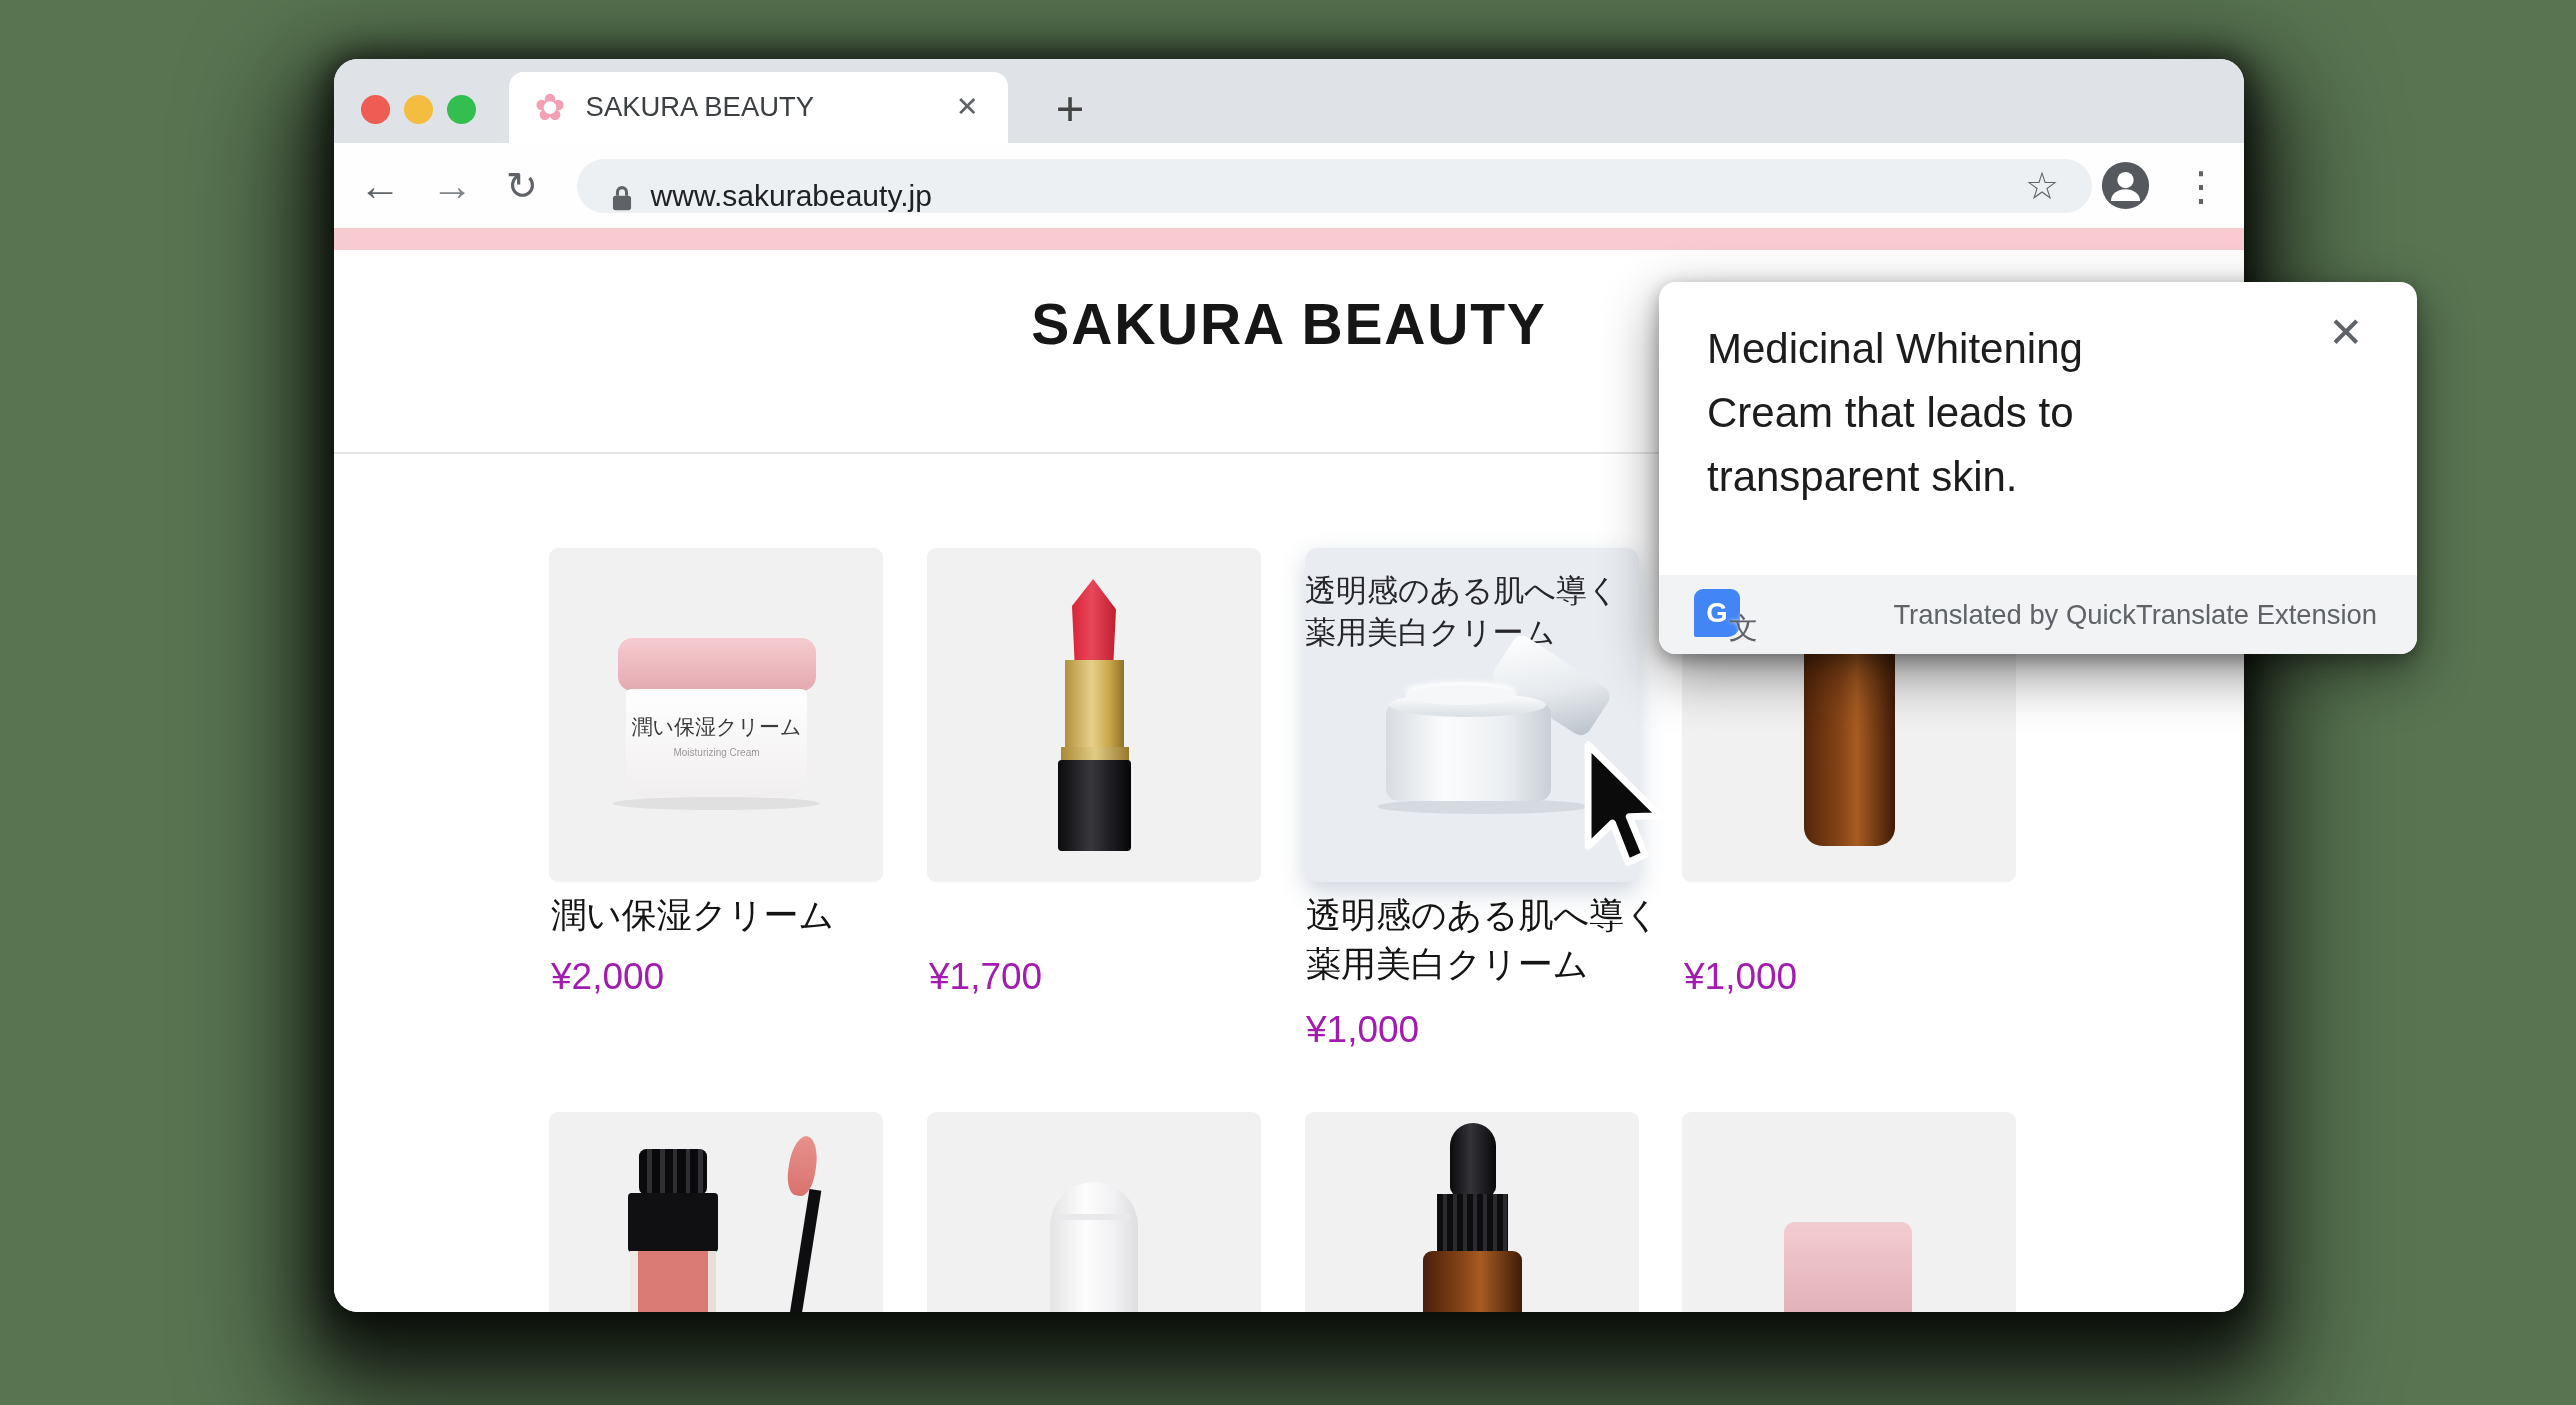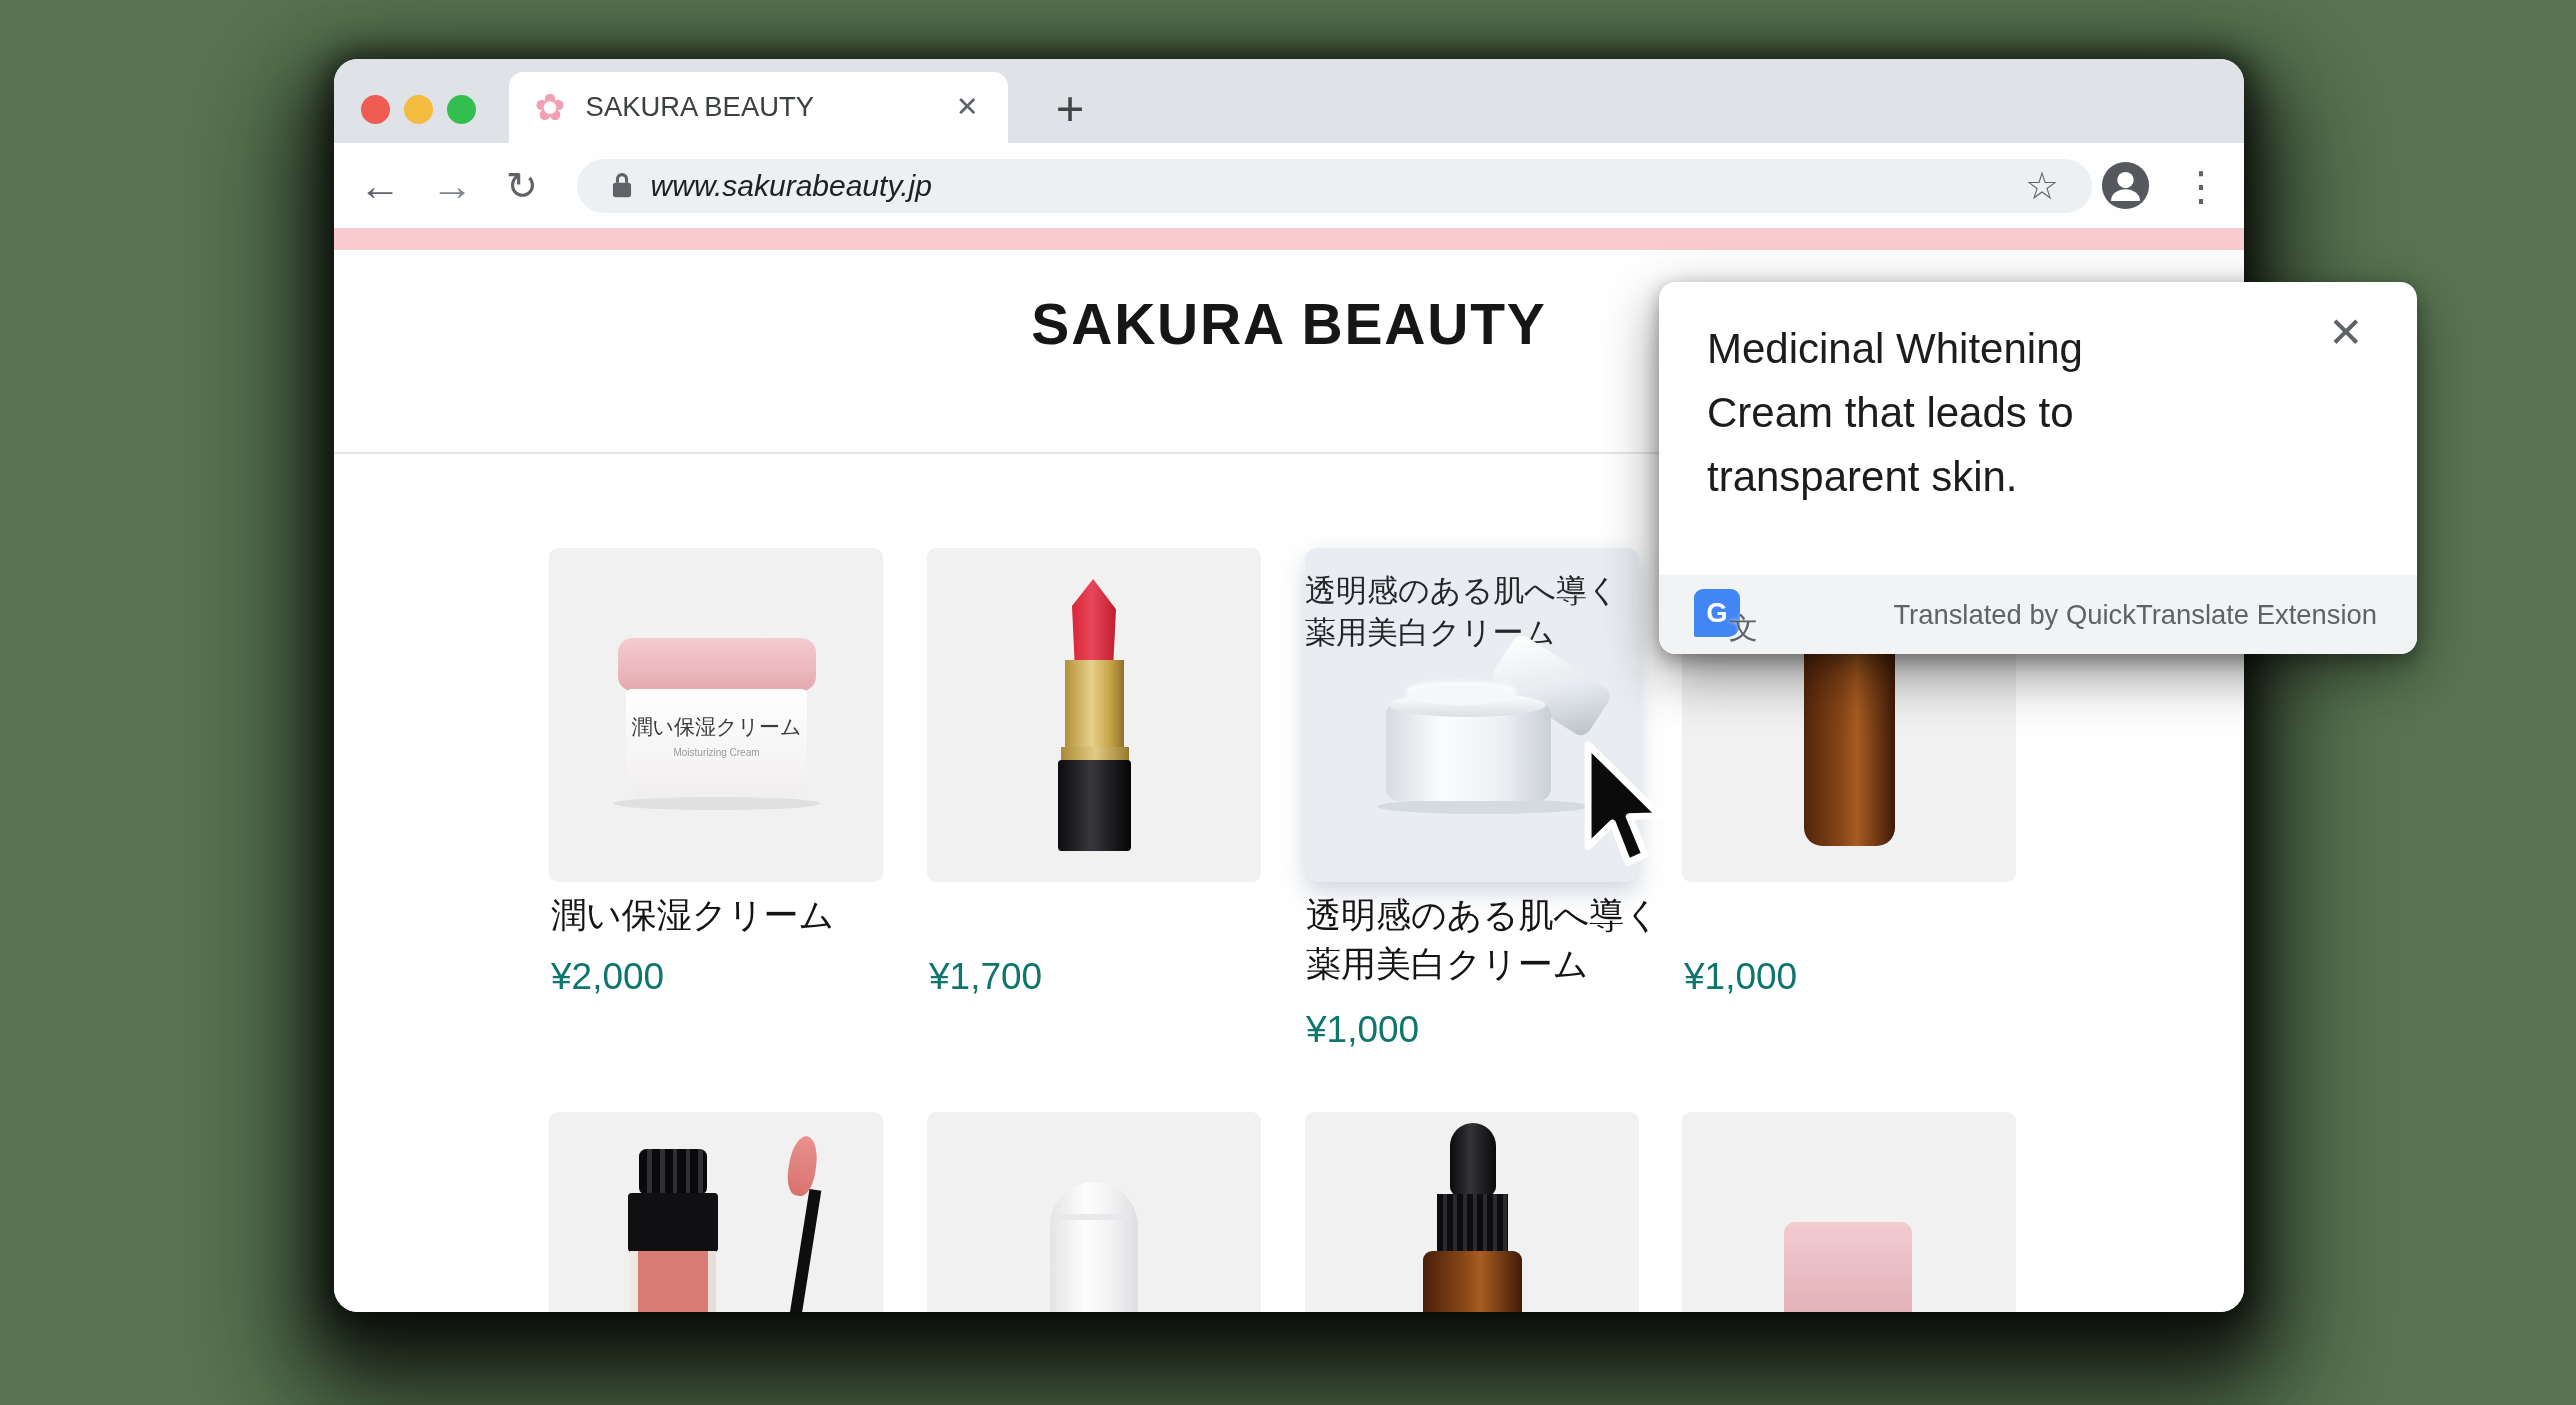--- a/index.html
+++ b/index.html
@@ -26,21 +26,21 @@
   .newtab{position:absolute;left:704px;top:16.5px;width:64px;height:64px;font-size:49px;color:#444;
           display:flex;align-items:center;justify-content:center;font-weight:300;}
 
   .toolbar{position:absolute;left:0;top:84px;width:100%;height:85px;background:#FEFEFE;}
   .navbtn{position:absolute;top:0;height:85px;width:66px;display:flex;align-items:center;
           justify-content:center;font-size:42px;color:#5F6368;}
   .navbtn.back{left:12.8px;}
   .navbtn.fwd{left:85px;color:#80868B;}
   .navbtn.reload{left:155px;font-size:38px;}
   .urlbar{position:absolute;left:243px;top:15.6px;width:1515px;height:54px;background:#EDF0F3;
-          border-radius:27.4px;display:flex;align-items:center;padding:0 24px;font-style:italic;}
+          border-radius:27.4px;display:flex;align-items:flex-end;padding:0 24px;}
   .lock{margin:0 16.5px 0 9.1px;flex:0 0 auto;}
   .url-text{font-size:30px;color:#202124;}
   .toolbtn{position:absolute;top:0;height:85px;width:64px;display:flex;align-items:center;
            justify-content:center;font-size:38px;color:#5F6368;}
   .toolbtn.star{left:1676px;}
   .avatar{position:absolute;left:1767px;top:18.3px;width:49px;height:49px;}
   .toolbtn.menu{left:1835px;font-size:40px;}
 
   .accentbar{position:absolute;left:0;top:169px;width:100%;height:22px;background:#F8CBD1;}
 
@@ -55,21 +55,21 @@
   .card.c2{left:593px;top:298px;}
   .card.c3{left:971px;top:298px;background:#E9EDF2;border-radius:12.8px;
            box-shadow:0 9.1px 24px rgba(100,120,150,.30);}
   .card.c4{left:1348px;top:298px;}
   .card.r2a{left:215px;top:862px;}
   .card.r2b{left:593px;top:862px;}
   .card.r2c{left:971px;top:862px;}
   .card.r2d{left:1348px;top:862px;}
 
   .pname{position:absolute;width:359px;font-size:35px;line-height:49px;font-weight:500;color:#141414;}
-  .pprice{position:absolute;width:348px;font-size:37px;color:#0f766e;}
+  .pprice{position:absolute;width:348px;font-size:37px;color:#a21caf;}
   .n1{left:217px;top:640px;} .pr1{left:217px;top:706px;}
   .n2{left:595px;top:640px;} .pr2{left:595px;top:706px;}
   .n3{left:972px;top:640px;} .pr3{left:972px;top:759px;}
   .n4{left:1350px;top:640px;} .pr4{left:1350px;top:706px;}
 
   
   .jar-lid{position:absolute;left:69px;top:90px;width:198px;height:53px;border-radius:14.6px;
            background:linear-gradient(180deg,#F4CCCF 0%,#ECB9BE 55%,#E2A9AF 100%);}
   .jar-body{position:absolute;left:77px;top:141px;width:181px;height:108px;
             border-radius:5.5px 5.5px 22px 22px;background:linear-gradient(180deg,#FFFFFF,#F1EEEF);

